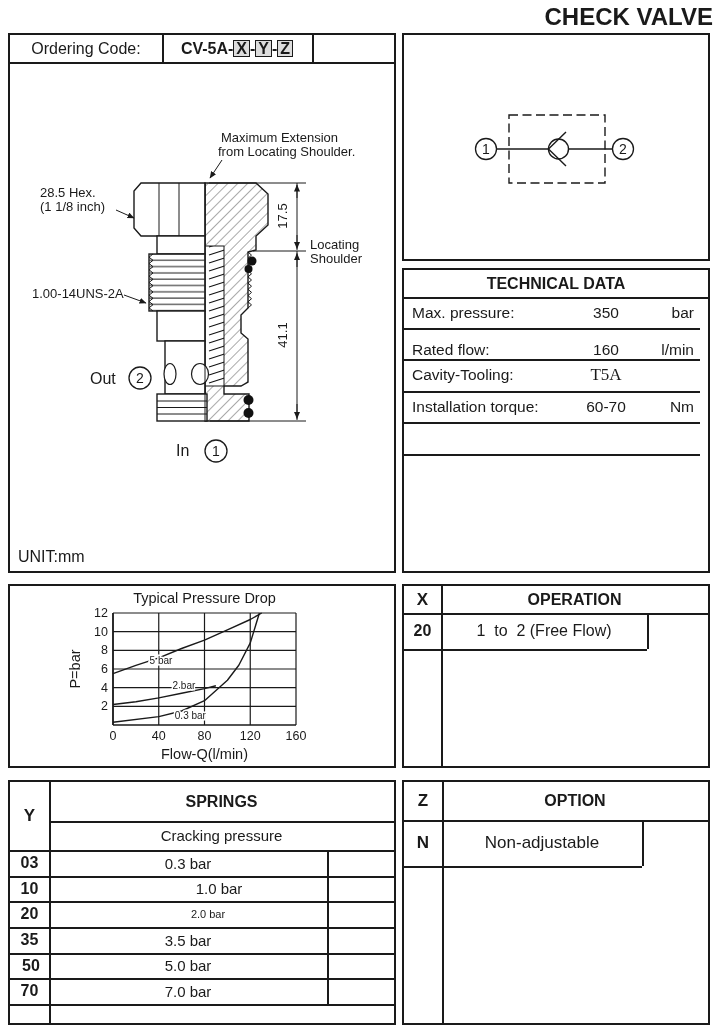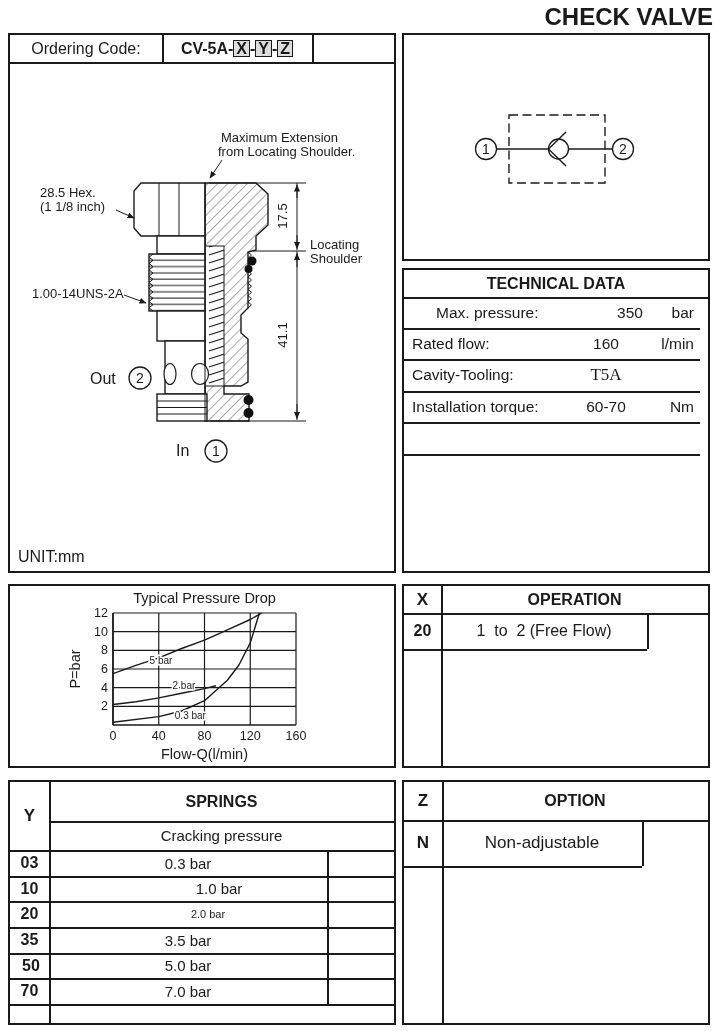--- a/index.html
+++ b/index.html
@@ -145,27 +145,27 @@
       <circle cx="82" cy="114" r="10.5" fill="#fff" stroke="#1a1a1a" stroke-width="1.3"></circle>
       <text x="82" y="119" text-anchor="middle" font-size="14">1</text>
       <circle cx="219" cy="114" r="10.5" fill="#fff" stroke="#1a1a1a" stroke-width="1.3"></circle>
       <text x="219" y="119" text-anchor="middle" font-size="14">2</text>
     </svg>
   </div>
 
   <div class="box" style="left:402px;top:268px;width:308px;height:305px;">
     <div class="thead">TECHNICAL DATA</div>
     <div class="hl" style="left:0;right:0;top:27px;"></div>
-    <div class="trow" style="top:27px;padding-left:24px;">
+    <div class="trow" style="top:27px;">
       <span class="lbl">Max. pressure:</span>
       <span class="val">350</span>
       <span class="unit">bar</span>
     </div>
     <div class="hl" style="left:0;right:8px;top:58px;"></div>
-    <div class="trow" style="top:58px;">
+    <div class="trow" style="top:58px;align-items:flex-end;">
       <span class="lbl">Rated flow:</span>
       <span class="val">160</span>
       <span class="unit">l/min</span>
     </div>
     <div class="hl" style="left:0;right:8px;top:89px;"></div>
     <div class="trow" style="top:89px;">
       <span class="lbl">Cavity-Tooling:</span>
       <span class="val serif">T5A</span>
       <span class="unit"></span>
     </div>

